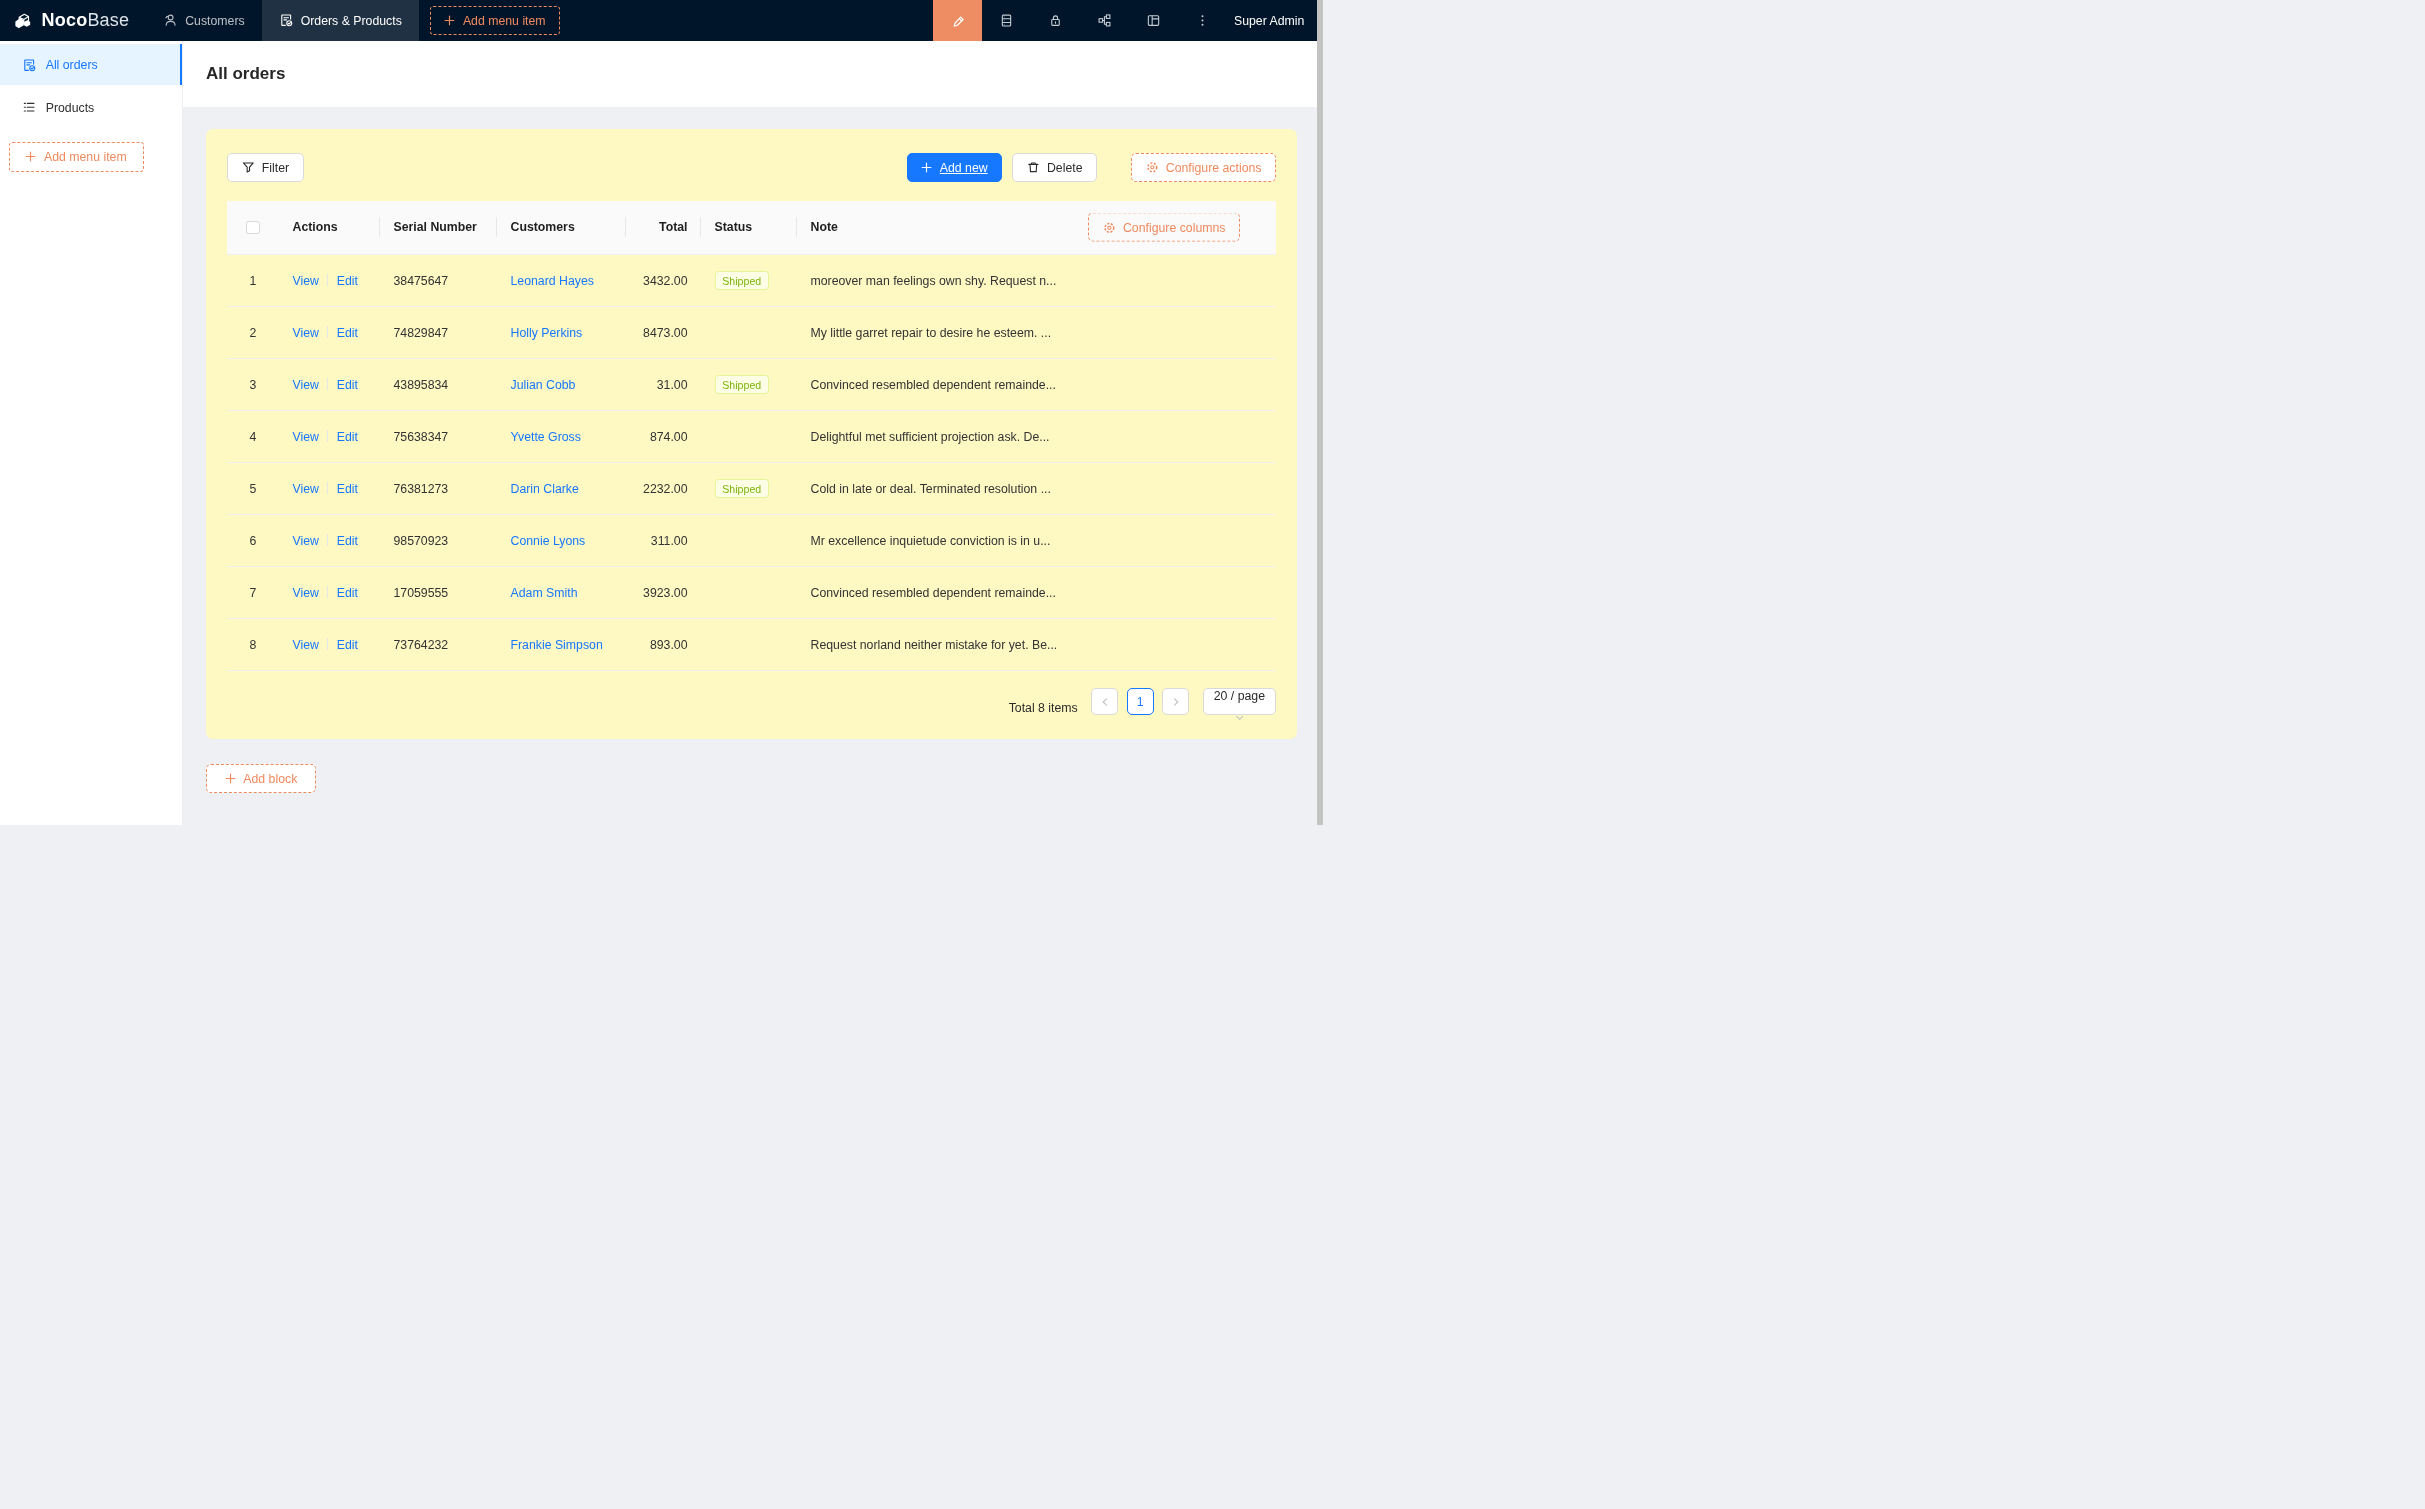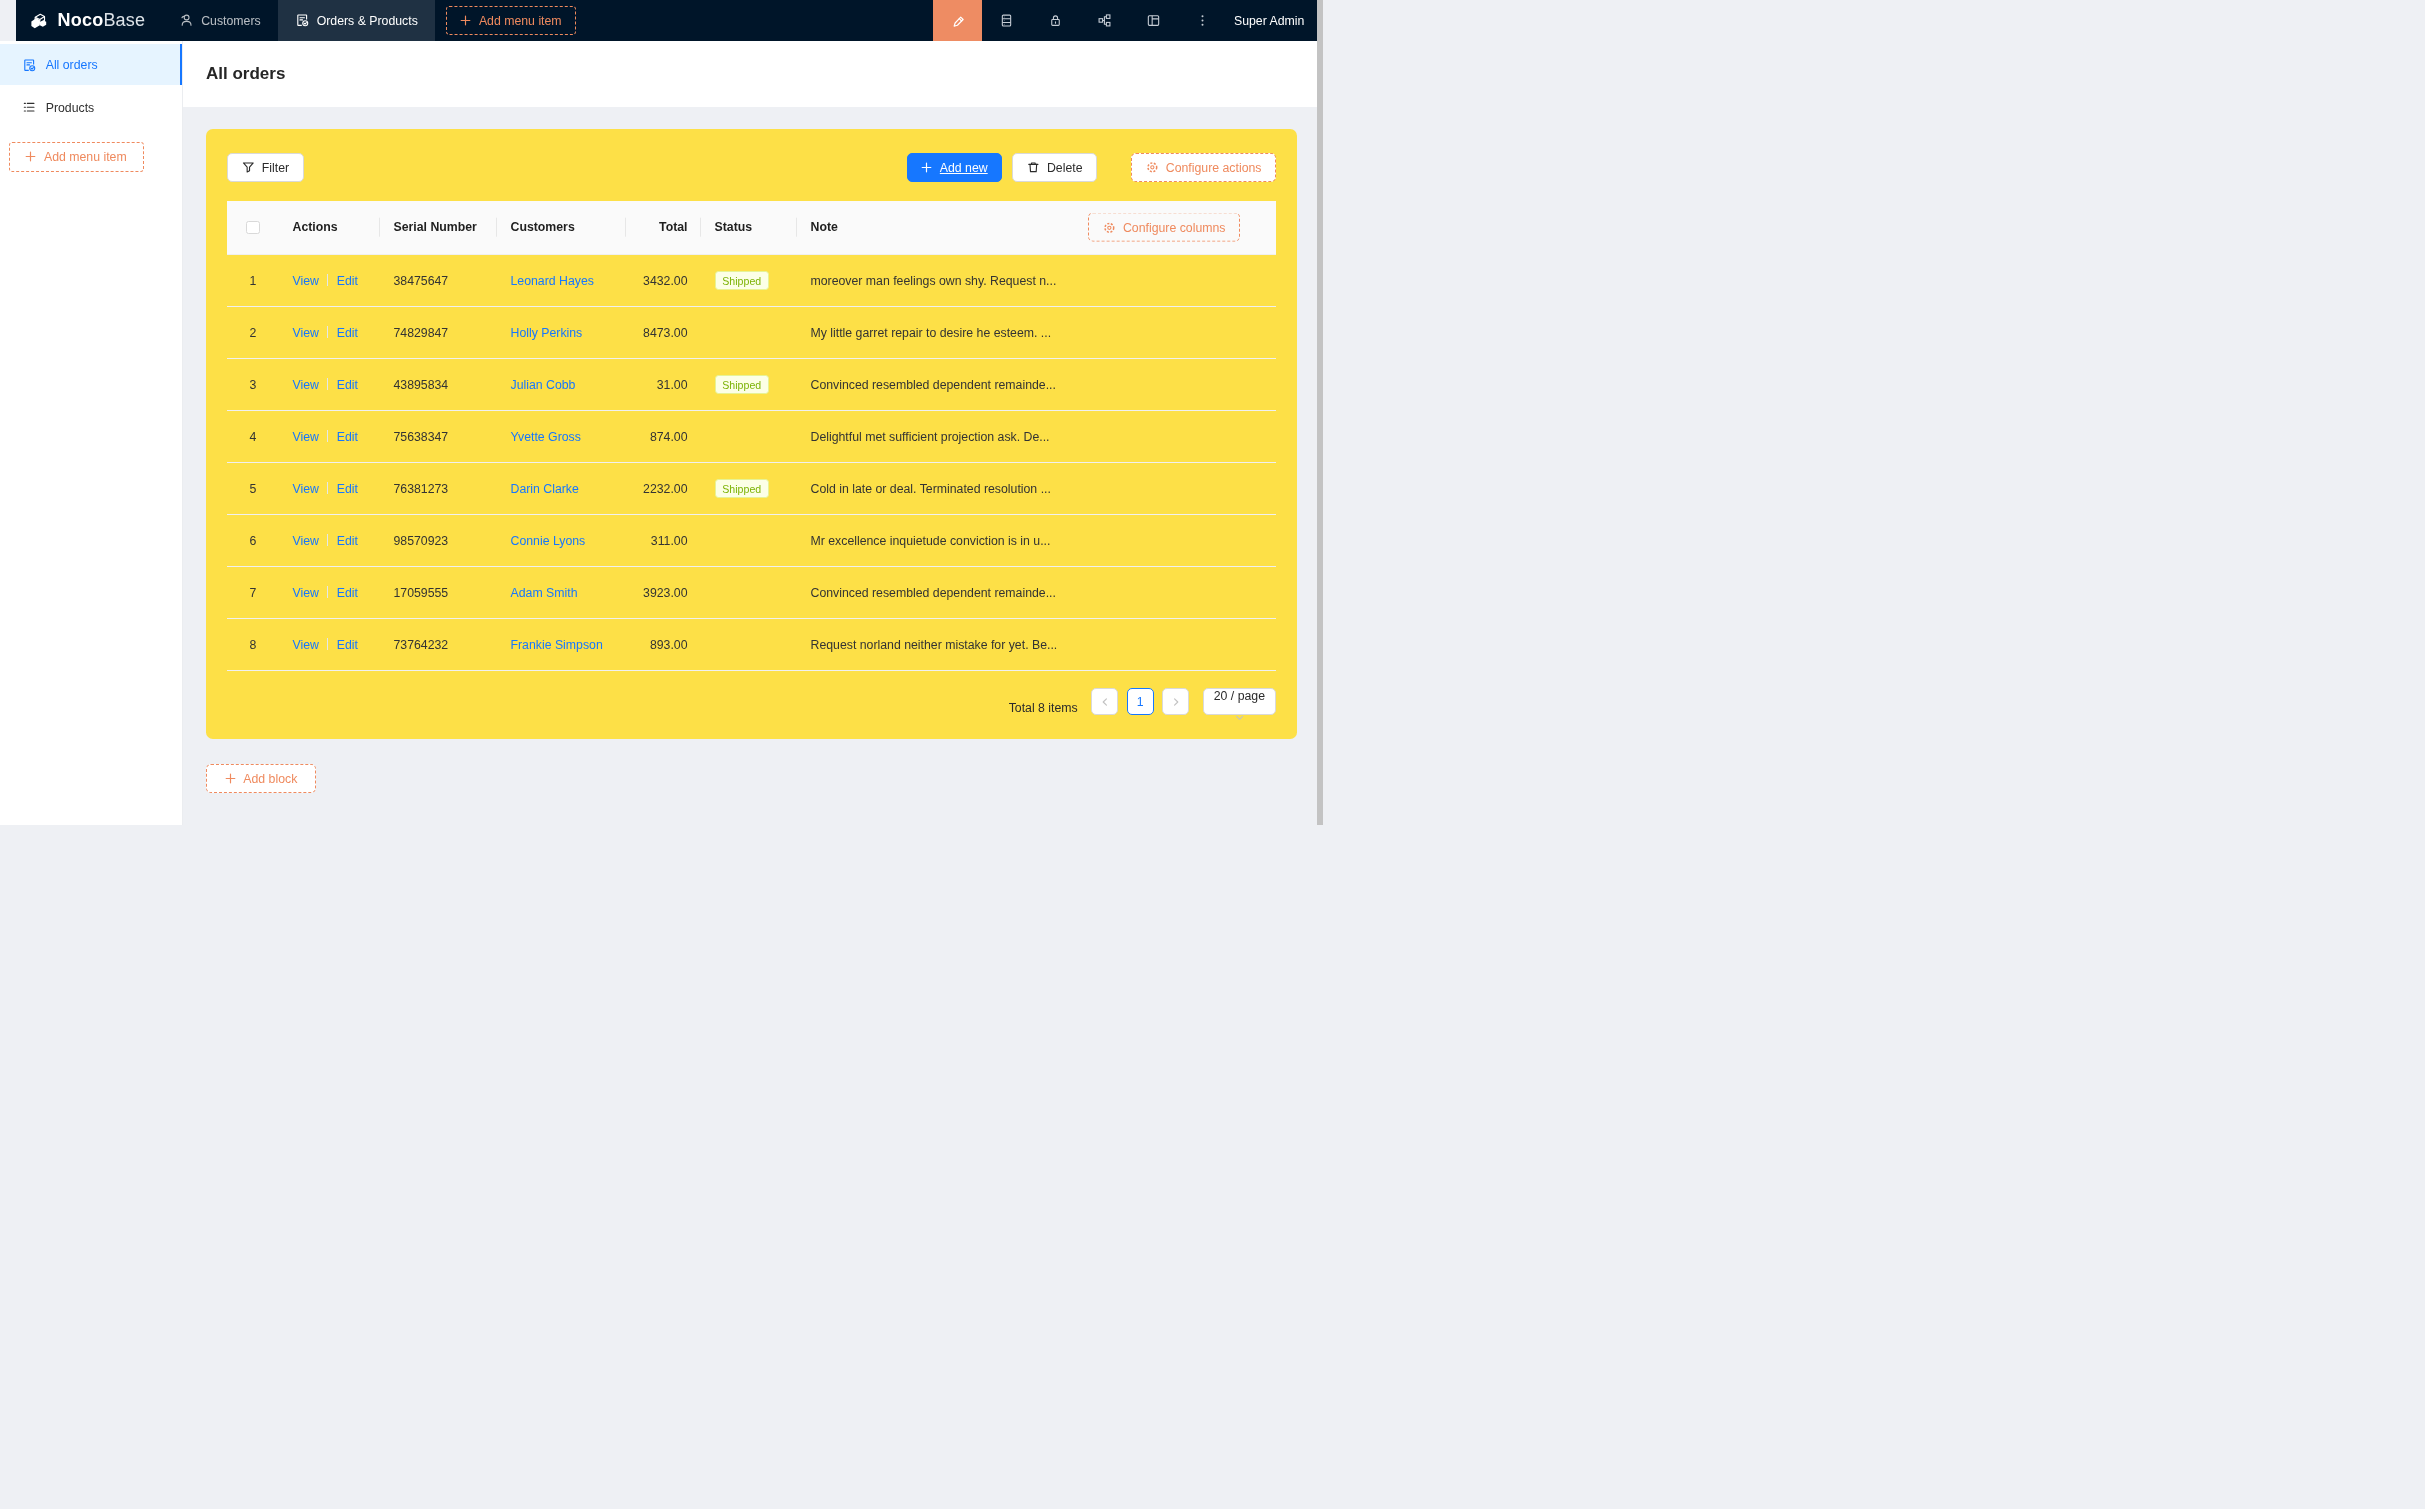--- a/index.html
+++ b/index.html
@@ -8,21 +8,21 @@
     font-family: "Liberation Sans", sans-serif;
     background: #eef0f4;
     position: relative;
     overflow: hidden;
     color: #333;
   }
   svg { display: block; }
 
   
   .app-header {
-    position: absolute; top: 0; left: 16px; right: 0; height: 41px;
+    position: absolute; top: 0; left: 0; right: 0; height: 41px;
     background: #001529; display: flex; align-items: stretch; z-index: 30;
   }
   .logo { display: flex; align-items: center; gap: 7.6px; padding: 0 17px 0 12px; }
   .brand { font-size: 18px; color: #fff; letter-spacing: 0.2px; white-space: nowrap; }
   .brand .bold { font-weight: 800; }
   .brand .light { font-weight: 400; color: #dde3e8; }
   .nav-tab {
     display: flex; align-items: center; gap: 7.6px; padding: 0 17px;
     color: rgba(255,255,255,.72); font-size: 12.3px; cursor: pointer; white-space: nowrap;
   }
@@ -71,21 +71,21 @@
     background: #fff; display: flex; align-items: center; padding-left: 23px; z-index: 10;
   }
   .page-title { font-size: 17px; font-weight: 600; color: #262626; }
 
   
   .content {
     position: absolute; top: 106px; left: 183px; right: 0; bottom: 0;
     background: #eef0f4; padding: 23px 0 0 23px;
   }
   .card {
-    width: 1091px; background: #fde047; border-radius: 6.8px;
+    width: 1091px; background: #fef9c3; border-radius: 6.8px;
     padding: 24px 21px 24px 21px;
   }
 
   
   .toolbar { display: flex; justify-content: space-between; align-items: center; margin-bottom: 18.6px; }
   .toolbar-right { display: flex; gap: 10px; }
   .btn {
     height: 29px; display: inline-flex; align-items: center; gap: 7.6px; padding: 0 13.5px;
     border: 0.8px solid #d9d9d9; border-radius: 5px; background: #fff;
     font-size: 12.3px; color: #2b2b2b; cursor: pointer; font-family: inherit; white-space: nowrap;

